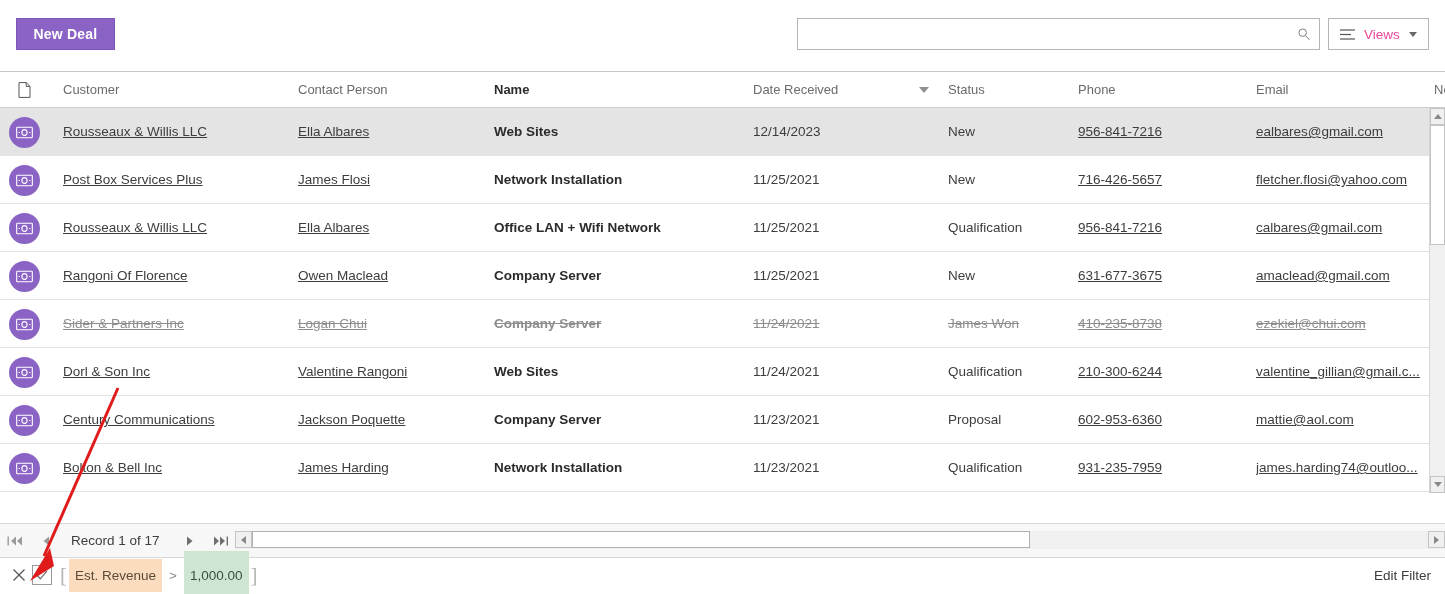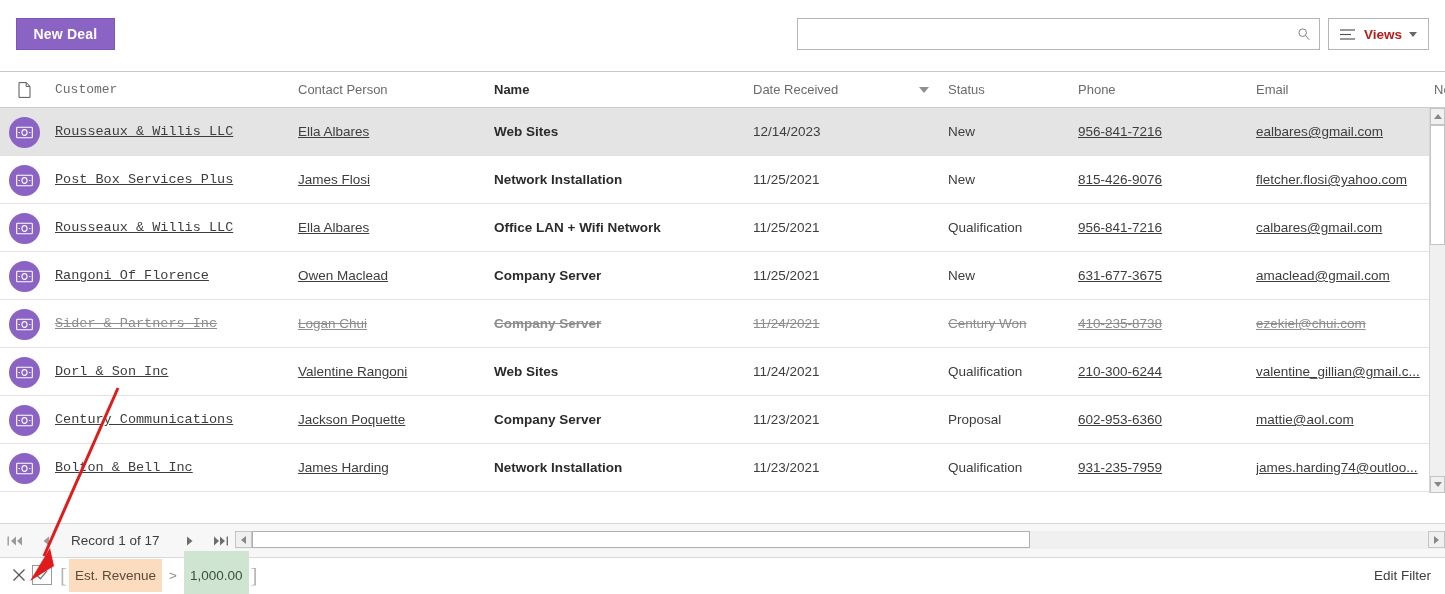--- a/index.html
+++ b/index.html
@@ -86,22 +86,21 @@
   }
   .views-lines {
     margin-left: 11px;
     width: 15px; height: 11px;
     display: block;
     color: #555;
   }
   .views-label {
     margin-left: 9px;
     font-size: 13.5px;
-    color: #b91c1c;
-    font-weight: bold;
+    color: #ec4899;
   }
   .views-caret {
     margin-left: auto;
     margin-right: 11px;
     width: 0; height: 0;
     border-left: 4px solid transparent;
     border-right: 4px solid transparent;
     border-top: 5px solid #666;
   }
 
@@ -190,21 +189,21 @@
     top: 0;
     height: 47px;
     line-height: 47px;
     font-size: 13.5px;
     color: #3d3d3d;
     white-space: nowrap;
     overflow: hidden;
     text-decoration: underline;
     cursor: pointer;
   }
-  .c-customer  { left: 55px;   width: 238px; font-family: Liberation Mono, monospace; }
+  .c-customer  { left: 63px;   width: 238px; }
   .c-contact   { left: 298px;  width: 190px; }
   .c-name      { left: 494px;  width: 250px; font-weight: bold; color: #2b2b2b; }
   .c-date      { left: 753px;  width: 180px; }
   .c-status    { left: 948px;  width: 120px; }
   .c-phone     { left: 1078px; width: 170px; }
   .c-email     { left: 1256px; width: 168px; }
 
   
   .vscroll {
     position: absolute;
@@ -466,21 +465,21 @@
           <ellipse cx="10" cy="7" rx="3" ry="3.4" fill="none" stroke="#ffffff" stroke-width="1.3"></ellipse>
           <line x1="3" y1="7" x2="4.6" y2="7" stroke="#ffffff" stroke-width="1.3"></line>
           <line x1="15.4" y1="7" x2="17" y2="7" stroke="#ffffff" stroke-width="1.3"></line>
         </svg>
       </div>
       <div class="cell-link c-customer">Post Box Services Plus</div>
       <div class="cell-link c-contact">James Flosi</div>
       <div class="cell c-name">Network Installation</div>
       <div class="cell c-date">11/25/2021</div>
       <div class="cell c-status">New</div>
-      <div class="cell-link c-phone">815-426-9076</div>
+      <div class="cell-link c-phone">716-426-5657</div>
       <div class="cell-link c-email">fletcher.flosi@yahoo.com</div>
     </div>
     <div class="row">
       <div class="row-icon">
         <svg viewBox="0 0 20 14">
           <rect x="0.8" y="0.8" width="18.4" height="12.4" rx="1" fill="none" stroke="#ffffff" stroke-width="1.3"></rect>
           <ellipse cx="10" cy="7" rx="3" ry="3.4" fill="none" stroke="#ffffff" stroke-width="1.3"></ellipse>
           <line x1="3" y1="7" x2="4.6" y2="7" stroke="#ffffff" stroke-width="1.3"></line>
           <line x1="15.4" y1="7" x2="17" y2="7" stroke="#ffffff" stroke-width="1.3"></line>
         </svg>
@@ -516,21 +515,21 @@
           <rect x="0.8" y="0.8" width="18.4" height="12.4" rx="1" fill="none" stroke="#ffffff" stroke-width="1.3"></rect>
           <ellipse cx="10" cy="7" rx="3" ry="3.4" fill="none" stroke="#ffffff" stroke-width="1.3"></ellipse>
           <line x1="3" y1="7" x2="4.6" y2="7" stroke="#ffffff" stroke-width="1.3"></line>
           <line x1="15.4" y1="7" x2="17" y2="7" stroke="#ffffff" stroke-width="1.3"></line>
         </svg>
       </div>
       <div class="cell-link c-contact">Logan Chui</div>
       <div class="cell-link c-customer">Sider &amp; Partners Inc</div>
       <div class="cell c-name">Company Server</div>
       <div class="cell c-date">11/24/2021</div>
-      <div class="cell c-status">Century Won</div>
+      <div class="cell c-status">James Won</div>
       <div class="cell-link c-phone">410-235-8738</div>
       <div class="cell-link c-email">ezekiel@chui.com</div>
     </div>
     <div class="row">
       <div class="row-icon">
         <svg viewBox="0 0 20 14">
           <rect x="0.8" y="0.8" width="18.4" height="12.4" rx="1" fill="none" stroke="#ffffff" stroke-width="1.3"></rect>
           <ellipse cx="10" cy="7" rx="3" ry="3.4" fill="none" stroke="#ffffff" stroke-width="1.3"></ellipse>
           <line x1="3" y1="7" x2="4.6" y2="7" stroke="#ffffff" stroke-width="1.3"></line>
           <line x1="15.4" y1="7" x2="17" y2="7" stroke="#ffffff" stroke-width="1.3"></line>

